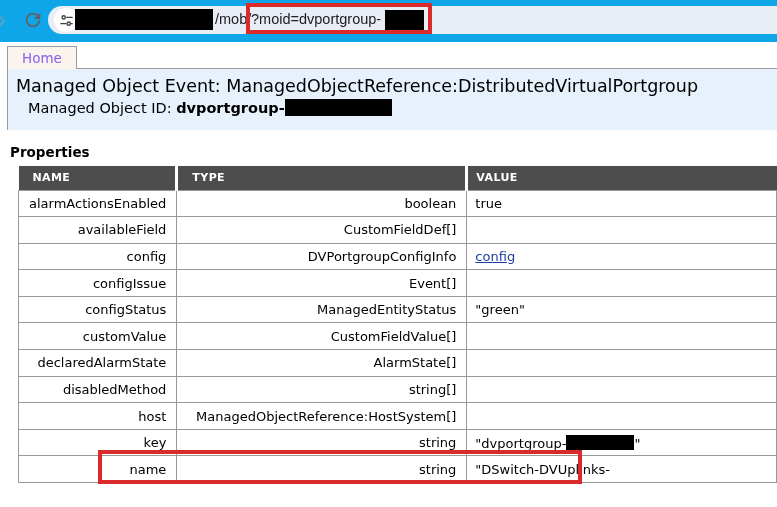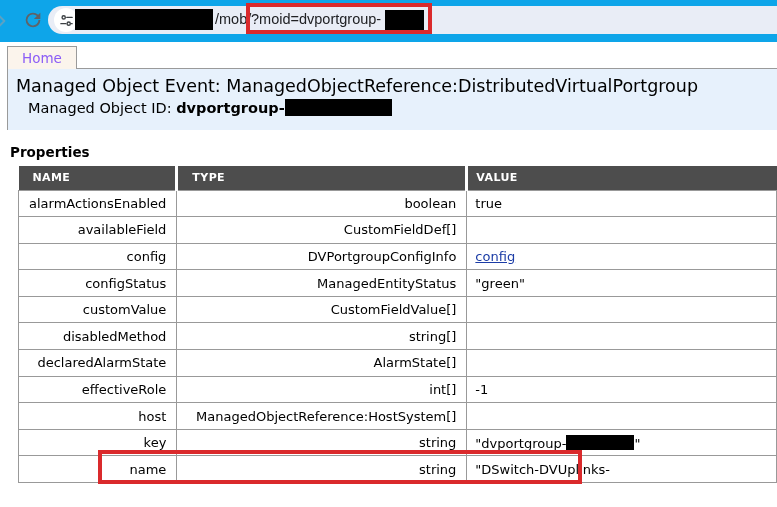--- a/index.html
+++ b/index.html
@@ -134,43 +134,43 @@
         <td class="c-name">availableField</td>
         <td class="c-type">CustomFieldDef[]</td>
         <td class="c-value"></td>
       </tr>
       <tr>
         <td class="c-name">config</td>
         <td class="c-type">DVPortgroupConfigInfo</td>
         <td class="c-value"><a>config</a></td>
       </tr>
       <tr>
+        <td class="c-name">configIssue</td>
+        <td class="c-type">Event[]</td>
+        <td class="c-value"></td>
+      </tr>
+      <tr>
         <td class="c-name">configStatus</td>
         <td class="c-type">ManagedEntityStatus</td>
         <td class="c-value">"green"</td>
       </tr>
       <tr>
         <td class="c-name">customValue</td>
         <td class="c-type">CustomFieldValue[]</td>
         <td class="c-value"></td>
       </tr>
       <tr>
-        <td class="c-name">disabledMethod</td>
-        <td class="c-type">string[]</td>
-        <td class="c-value"></td>
-      </tr>
-      <tr>
         <td class="c-name">declaredAlarmState</td>
         <td class="c-type">AlarmState[]</td>
         <td class="c-value"></td>
       </tr>
       <tr>
-        <td class="c-name">effectiveRole</td>
-        <td class="c-type">int[]</td>
-        <td class="c-value">-1</td>
+        <td class="c-name">disabledMethod</td>
+        <td class="c-type">string[]</td>
+        <td class="c-value"></td>
       </tr>
       <tr>
         <td class="c-name">host</td>
         <td class="c-type">ManagedObjectReference:HostSystem[]</td>
         <td class="c-value"></td>
       </tr>
       <tr>
         <td class="c-name">key</td>
         <td class="c-type">string</td>
         <td class="c-value"><span>"dvportgroup-</span><span class="redact redact-key"></span><span>"</span></td>

